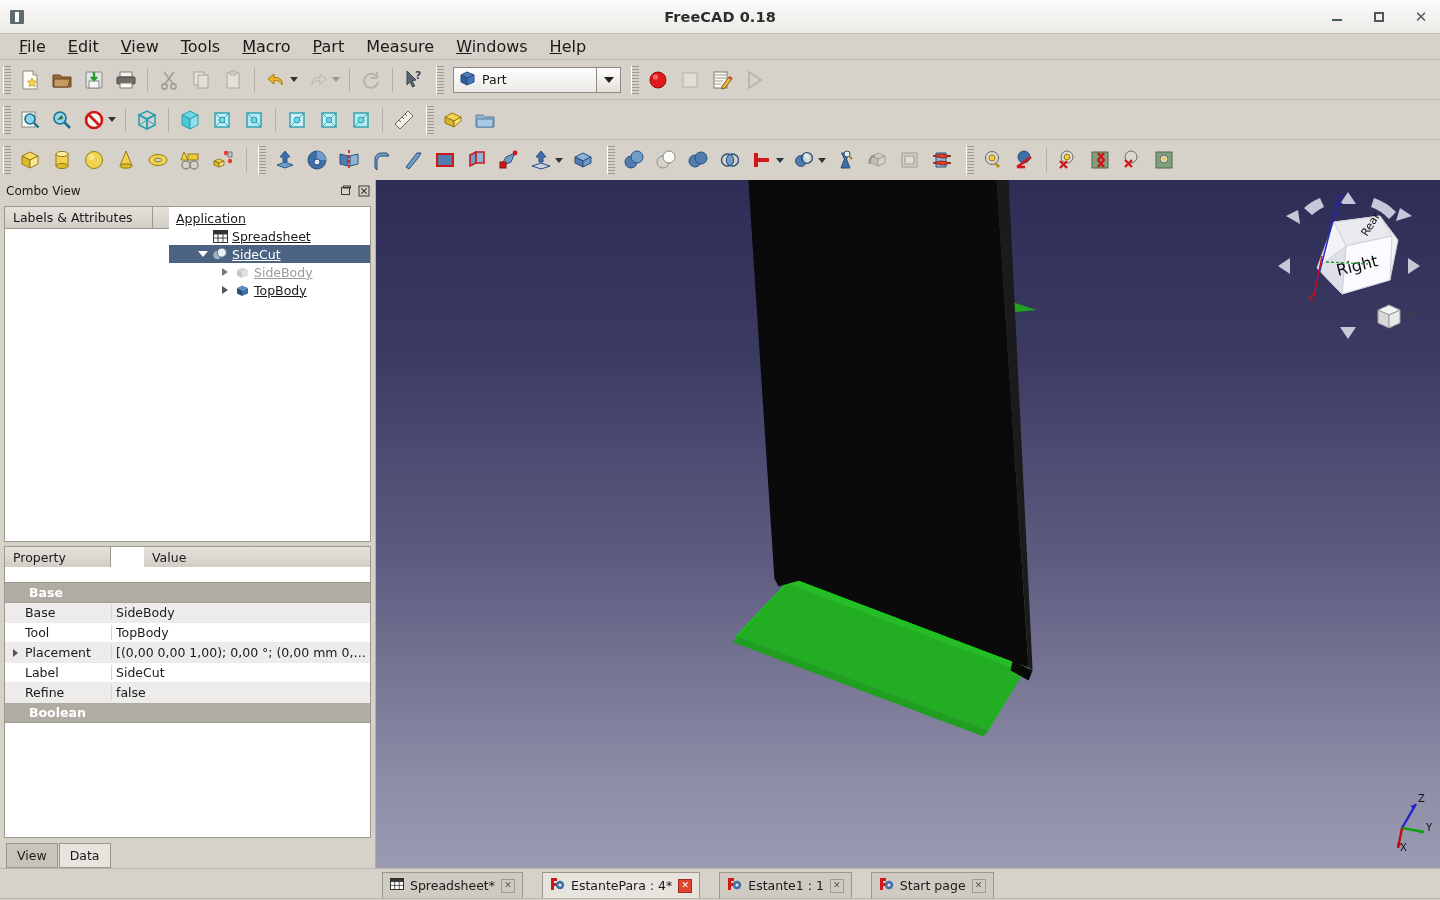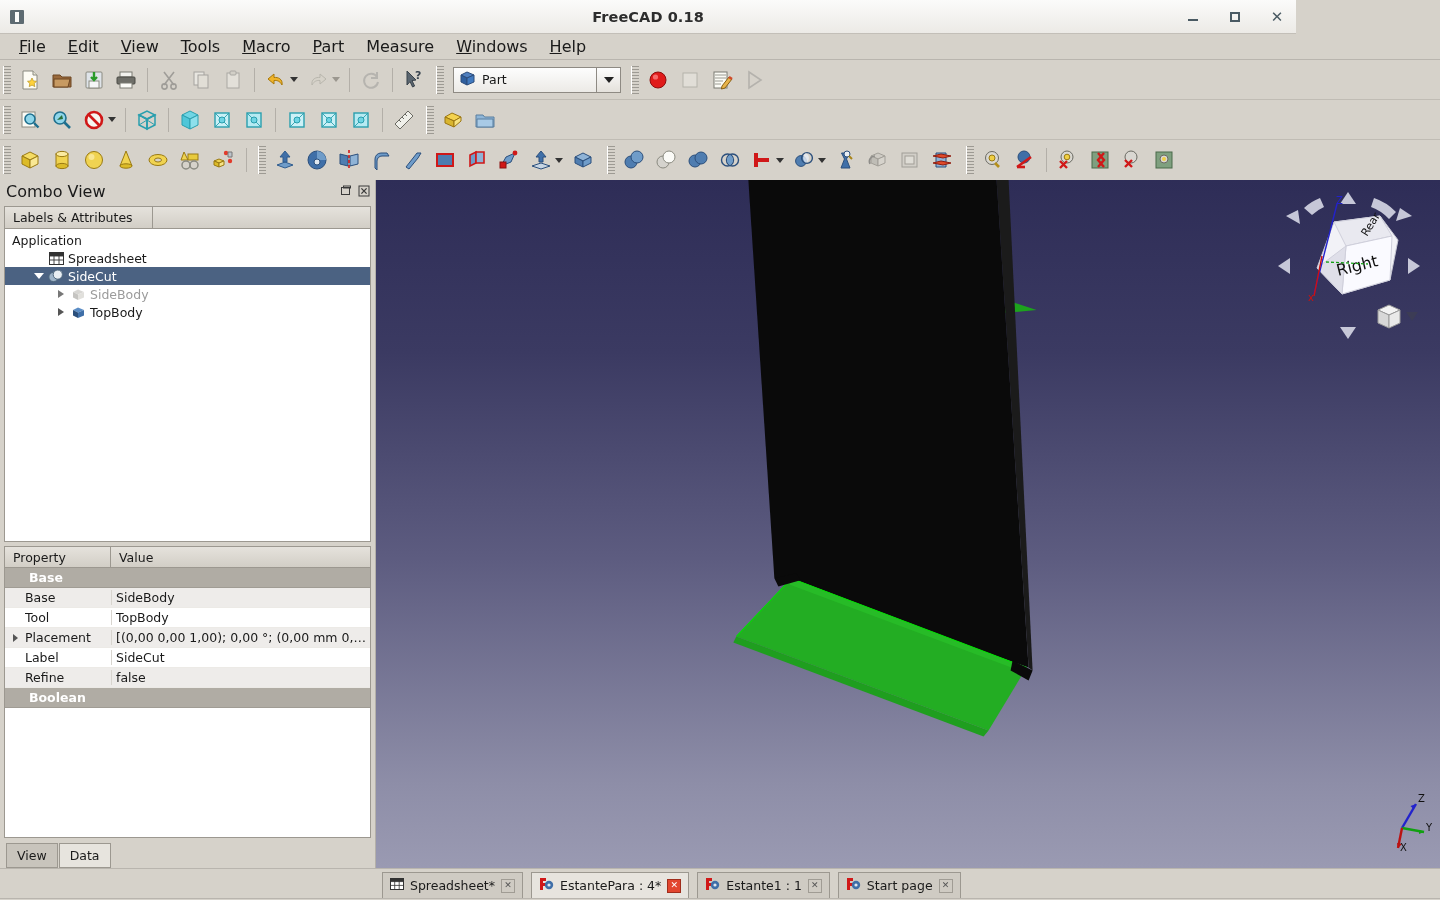--- a/index.html
+++ b/index.html
@@ -7,21 +7,21 @@
   body {
     font-family: "DejaVu Sans", "Liberation Sans", sans-serif;
     font-size: 12px;
     background:#d6d2ca;
     color:#1a1a1a;
     -webkit-font-smoothing: antialiased;
   }
 
   
   #titlebar{
-    height:34px; width:1296px;
+    height:34px; width:1440px;
     background:linear-gradient(#fbfbfa,#eceae6);
     border-bottom:1px solid #c3bfb8;
     display:flex; align-items:center; position:relative;
   }
   #titlebar .appicon{
     width:14px;height:14px;margin-left:10px;
     background:#5d6a71; border-radius:1px;
     position:relative;
   }
   #titlebar .appicon::after{
@@ -91,67 +91,67 @@
   
   #main{ display:flex; width:1440px; height:688px; }
 
   
   #combo{
     width:376px; background:#d6d2ca; display:flex;flex-direction:column;
     border-right:1px solid #b4b0a9;
   }
   #combo-header{
     height:22px;display:flex;align-items:center;padding:0 4px 0 6px;
-    font-size:16px;
+    font-size:12px;
   }
   #combo-header .ttl{flex:1;}
   .hdr-btn{width:14px;height:14px;margin-left:4px;display:flex;align-items:center;justify-content:center;cursor:default;}
   .tabsrow{
     height:27px;display:flex;align-items:flex-end;padding-left:2px;
     border-bottom:1px solid #9c9890;
   }
   .ctab{
     padding:4px 11px 5px; font-size:12.5px;
     border:1px solid #9c9890;border-bottom:none;
     background:#c8c4bc;margin-right:1px;cursor:default;
   }
   .ctab.active{ background:#fafafa; border-bottom:1px solid #fafafa; margin-bottom:-1px;}
 
   #tree-wrap{
     margin:4px 4px 0 4px; background:#fff;
     border:1px solid #9c9890; flex:0 0 336px;
-    display:flex;flex-direction:column; overflow:hidden;
+    display:flex;flex-direction:row; overflow:hidden;
   }
   #tree-colhdr{
     height:22px;background:#d6d2ca;border-bottom:1px solid #9c9890;
     display:flex;align-items:center;
   }
   #tree-colhdr .cell{
     height:21px;display:flex;align-items:center;padding:0 8px;
     background:linear-gradient(#e5e2dc,#d2cec6);
     border-right:1px solid #9c9890;font-size:12.5px;
   }
   #tree{ flex:1; background:#fff; padding-top:2px; font-size:12.5px; position:relative;}
   .trow{ height:18px;display:flex;align-items:center;cursor:default;padding-left:4px;}
   .trow.sel{ background:#4b6282; color:#fff; }
   .tw{ width:16px;display:flex;align-items:center;justify-content:center;flex:0 0 16px;}
   .ticon{ width:18px;flex:0 0 18px;display:flex;align-items:center;justify-content:center;}
-  .tlabel{ margin-left:3px; }
+  .tlabel{ margin-left:3px;text-decoration:underline; }
   .tlabel.bold{font-weight:bold;}
   .tlabel.dim{color:#9b9b9b;}
   .tri-dn{width:0;height:0;border-left:5px solid transparent;border-right:5px solid transparent;border-top:6px solid #3b3b3b;}
   .tri-dn.w{border-top-color:#fff;}
   .tri-rt{width:0;height:0;border-top:4px solid transparent;border-bottom:4px solid transparent;border-left:6px solid #555;}
   .tri-hollow{width:0;height:0;border-left:5px solid transparent;border-right:5px solid transparent;border-top:6px solid #4b4b4b;}
 
   #prop-wrap{
     margin:4px 4px 0 4px;background:#fff;border:1px solid #9c9890;
     flex:1; display:flex;flex-direction:column;overflow:hidden;
   }
-  #prop-hdr{height:21px;display:flex;border-bottom:1px solid #9c9890;}
+  #prop-hdr{height:36px;display:flex;border-bottom:1px solid #9c9890;gap:33px;}
   #prop-hdr .ph{
     height:20px;display:flex;align-items:center;padding:0 8px;font-size:12.5px;
     background:linear-gradient(#e5e2dc,#d2cec6);border-right:1px solid #9c9890;
   }
   .prow{ height:20px;display:flex;align-items:center;font-size:12.5px;border-bottom:1px solid #eceae6;}
   .prow.group{ background:#b0aca4;color:#fff;font-weight:bold;border-bottom:1px solid #a09c94;}
   .prow.alt{ background:#eeecea; }
   .pexp{ width:20px;flex:0 0 20px;display:flex;align-items:center;justify-content:center;}
   .pname{ width:86px;flex:0 0 86px;overflow:hidden;white-space:nowrap;}
   .pval{ flex:1;padding-left:4px;border-left:1px solid #d8d5cf;overflow:hidden;white-space:nowrap;text-overflow:ellipsis;}
@@ -176,21 +176,21 @@
   #axiscross{ position:absolute; right:4px; bottom:12px; width:60px;height:70px;}
 
   
   #doctabs{
     height:30px;display:flex;align-items:flex-end;
     background:#d6d2ca;padding-left:382px;border-top:1px solid #b9b5ae;
   }
   .dtab{
     height:26px;display:flex;align-items:center;gap:6px;padding:0 7px;
     border:1px solid #9c9890;border-bottom:none;background:#cfcbc3;
-    font-size:12.5px;margin-right:8px;cursor:default;
+    font-size:12.5px;margin-right:19px;cursor:default;
   }
   .dtab.active{ background:#e7e4de; }
   .dtabclose{
     width:14px;height:14px;border:1px solid #a09c94;background:#cfcbc3;
     display:flex;align-items:center;justify-content:center;
     font-size:9px;line-height:1;color:#555;
   }
   .dtabclose.red{ background:#e2462f;border-color:#a02d1c;color:#fff;}
 
   

